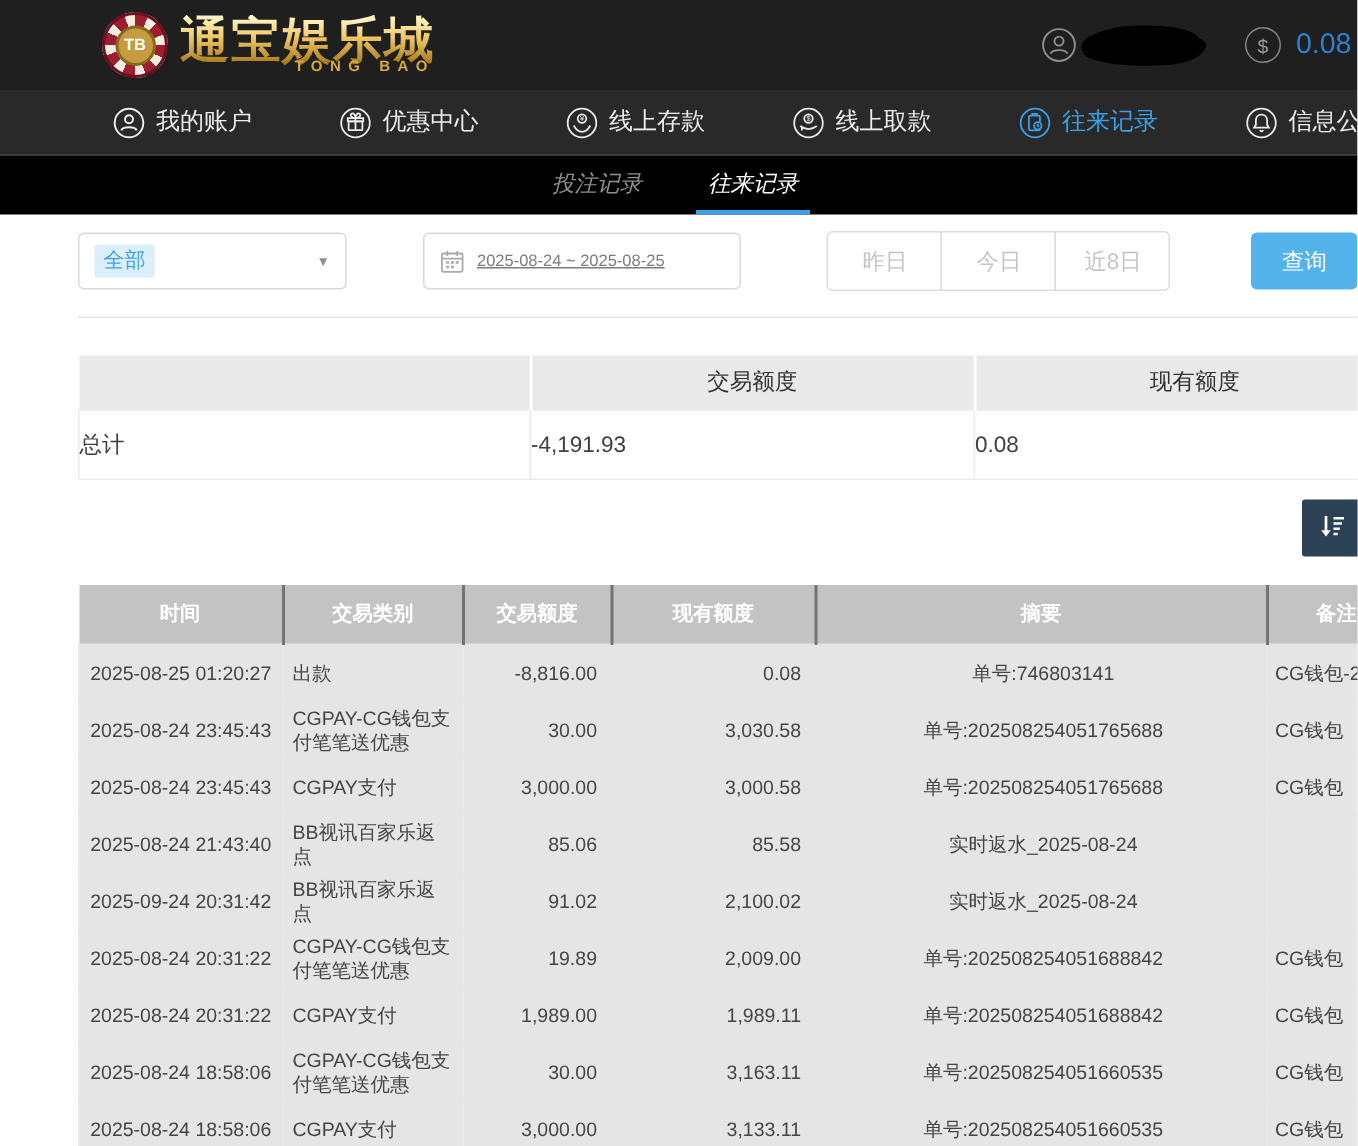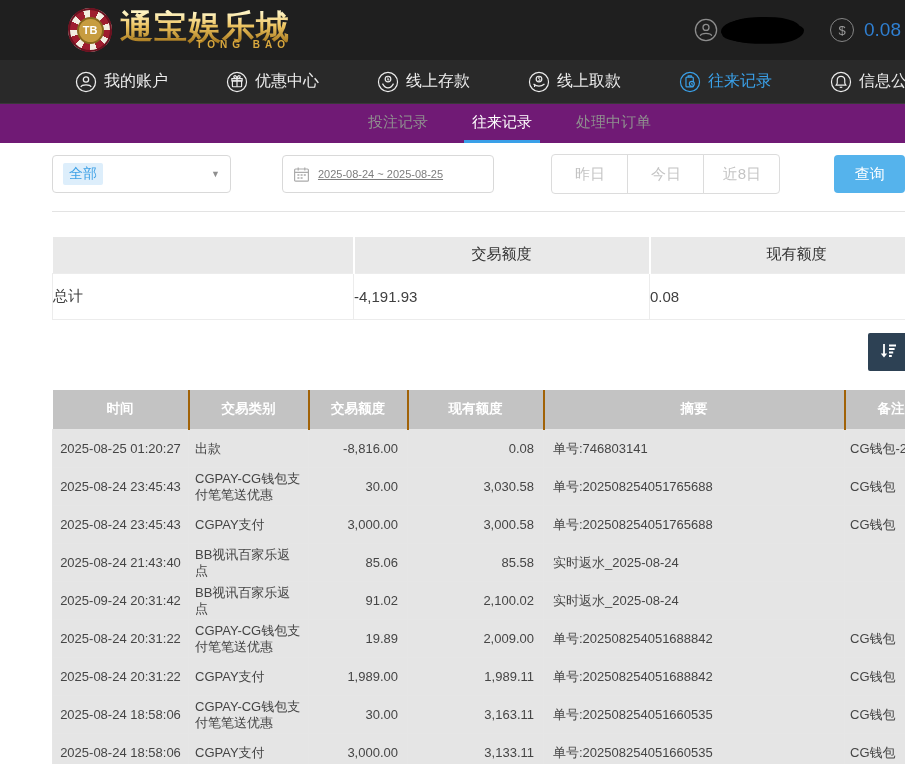--- a/index.html
+++ b/index.html
@@ -31,21 +31,21 @@
   .balance-cur { color:#9a9a9a; font-size:12px; margin-left:4px; }
 
   
   .navbar { height:43px; background:#292929; display:flex; align-items:center; padding-left:75px; }
   .nav-item { display:flex; align-items:center; margin-right:58px; cursor:pointer; white-space:nowrap; }
   .nav-item .nicon { width:22px; height:22px; margin-right:7px; display:flex; }
   .nav-item span.lbl { color:#ececec; font-size:16px; }
   .nav-item.active span.lbl { color:#3aa0e8; }
 
   
-  .subtabs { height:40px; background:#701a75; border-top:1px solid #383838; display:flex; padding-left:360px; }
+  .subtabs { height:40px; background:#000000; border-top:1px solid #383838; display:flex; padding-left:360px;font-style:italic; }
   .subtab { font-size:15px; color:#8f8f8f; padding:0 8px; margin-right:28px; display:flex; align-items:center;
     border-bottom:3px solid transparent; cursor:pointer; white-space:nowrap; }
   .subtab.active { color:#fff; border-bottom-color:#3aa0e8; }
 
   
   .content { padding-left:52px; }
   .filter-row { margin-top:11px; display:flex; align-items:center; height:40px;gap:41px; }
   .type-select { width:200px; height:38px; border:1px solid #d9d9d9; border-radius:4px; background:#fff;
     display:flex; align-items:center; padding:0 10px; position:relative; cursor:pointer; }
   .type-select .sel-val { background:#ddeefb; color:#3ea1e6; font-size:14px; padding:2px 6px; border-radius:2px; }
@@ -70,28 +70,28 @@
   .summary th:first-child { border-left:none; }
   .summary td { height:46px; text-align:left; font-size:15px; color:#404040; border:1px solid #ececec; }
 
   
   .sort-btn { position:absolute; left:868px; top:333px; width:40px; height:38px; background:#2d4154;
     border:none; border-radius:2px; cursor:pointer; display:flex; align-items:center; justify-content:center; }
 
   
   .records { margin-top:70px; width:884px; border-collapse:collapse; table-layout:fixed; }
   .records th { height:40px; background:#c3c3c3; color:#fff; font-weight:bold; font-size:13.5px;
-    border-left:2px solid #a16207; }
+    border-left:2px solid #737373; }
   .records th:first-child { border-left:none; }
   .records td { height:38px; font-size:13px; color:#454545; border:1px solid #e6e6e6;
     padding:1px 6px; line-height:16px; vertical-align:middle; background:#e5e5e5; }
   .c-time { text-align:center; }
   .c-type { text-align:left; }
   .c-amt, .c-bal { text-align:right; padding-right:9px !important; }
-  .c-sum { text-align:left; padding-left:9px !important; }
+  .c-sum { text-align:center; padding-left:9px !important; }
   .c-note { text-align:left; padding-left:5px !important; }
 </style>
 </head>
 <body>
 
 <div class="viewport">
 
   <header class="topbar">
     <div class="logo">
       <div class="chip">
@@ -181,21 +181,20 @@
           <path d="M10.8 17.2a1.3 1.3 0 0 0 2.4 0"></path>
         </svg>
       </span>
       <span class="lbl">信息公告</span>
     </div>
   </nav>
 
   <div class="subtabs">
     <div class="subtab">投注记录</div>
     <div class="subtab active">往来记录</div>
-    <div class="subtab">处理中订单</div>
   </div>
 
   <div class="content">
 
     <div class="filter-row">
       <div class="type-select">
         <span class="sel-val">全部</span>
         <span class="caret">▼</span>
       </div>
       <div class="date-input">

